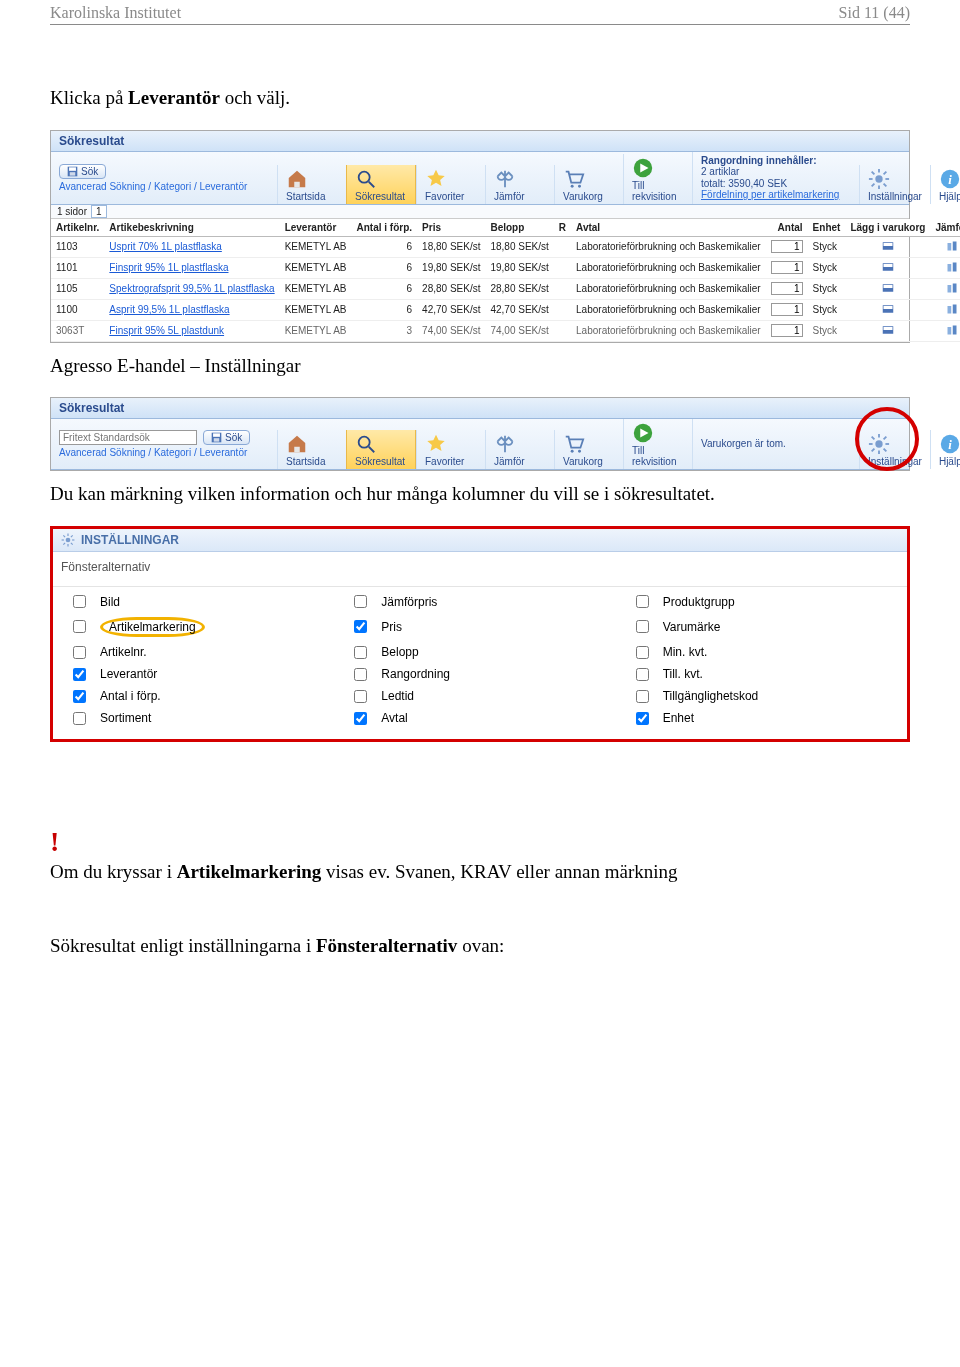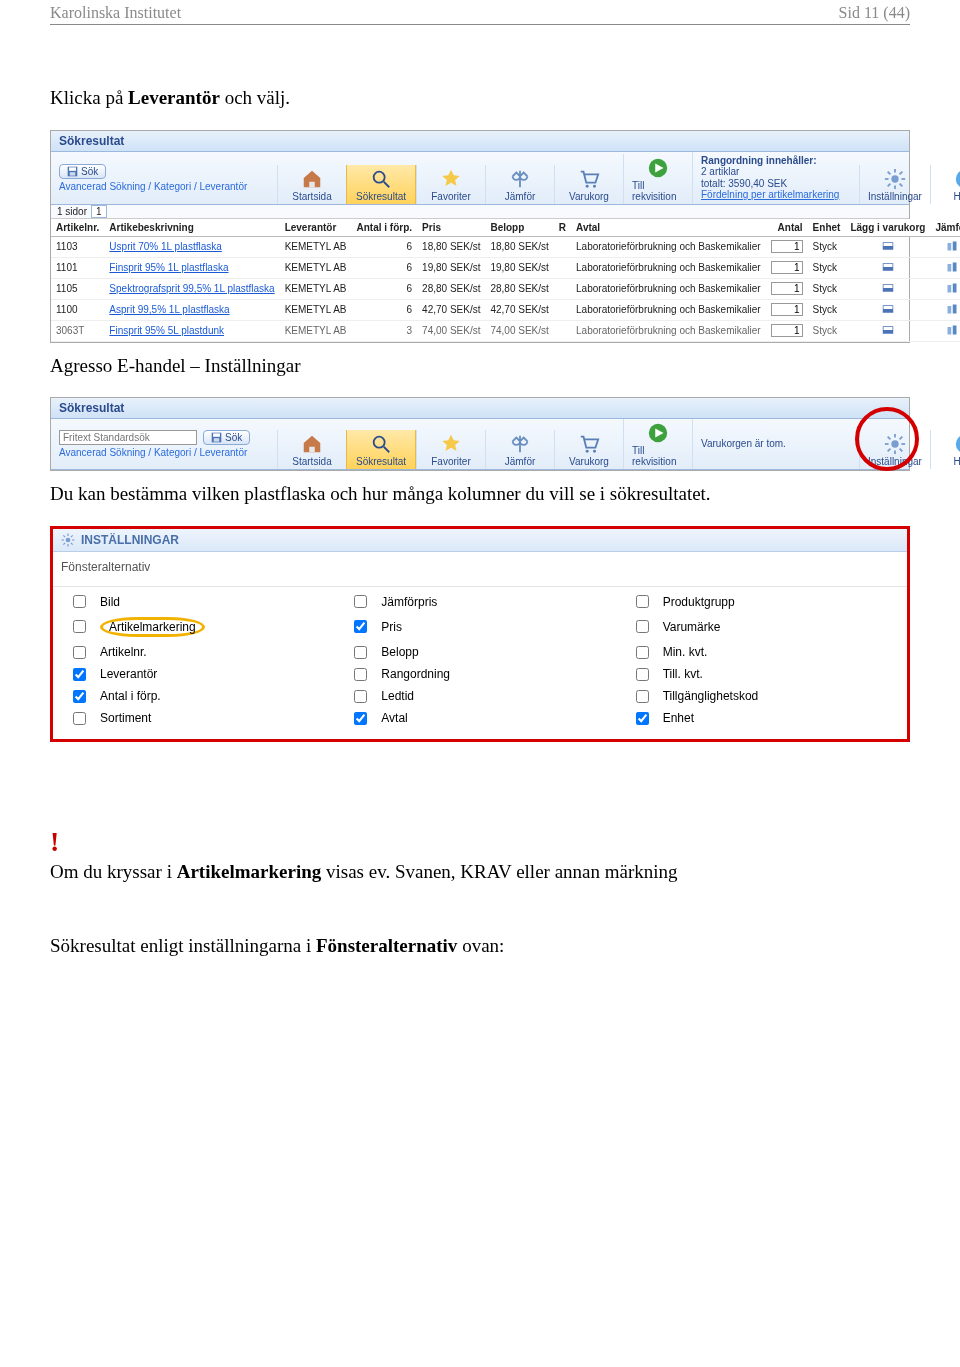--- a/index.html
+++ b/index.html
@@ -13,21 +13,21 @@
   .shot{border:1px solid #aaa;margin:10px 0;background:#fff;font-family:Tahoma,Arial,sans-serif;color:#222;}
   
   .bluebar{background:linear-gradient(#e8f1fb,#cfe2f7);border-bottom:1px solid #9cb9dd;padding:3px 8px;font-size:12px;font-weight:bold;color:#2a4b8d;}
   
   .toolrow{display:flex;align-items:stretch;background:linear-gradient(#f5f9fe,#e2edf9);border-bottom:1px solid #9cb9dd;font-size:10px;color:#2a4b8d;}
   .tool-left{display:flex;flex-direction:column;justify-content:center;padding:4px 8px;min-width:210px;}
   .sok-btn{display:inline-flex;align-items:center;gap:3px;background:linear-gradient(#fff,#d9e6f6);border:1px solid #8aa9d6;border-radius:4px;padding:1px 7px;font-size:10px;color:#2a4b8d;cursor:pointer;}
   .breadcrumbs{font-size:10px;color:#2a6bdc;margin-top:2px;white-space:nowrap;}
   .fritext{width:130px;font-size:10px;border:1px solid #999;padding:1px 3px;margin-right:6px;}
   .toolitems{display:flex;align-items:flex-end;}
-  .tool{display:flex;flex-direction:column;align-items:center;justify-content:flex-end;padding:3px 8px 2px 8px;border-left:1px solid #cfe0f3;min-width:52px;cursor:pointer;}
+  .tool{display:flex;flex-direction:column;align-items:flex-start;justify-content:flex-end;padding:3px 8px 2px 8px;border-left:1px solid #cfe0f3;min-width:52px;cursor:pointer;}
   .tool svg{width:22px;height:22px;}
   .tool-label{font-size:10px;margin-top:1px;}
   .tool.hl{background:linear-gradient(#ffe9a8,#ffd25a);border-left:1px solid #e9b94a;border-right:1px solid #e9b94a;}
   .cartinfo{font-size:10px;line-height:1.15;padding:3px 8px;border-left:1px solid #cfe0f3;display:flex;flex-direction:column;justify-content:center;min-width:150px;}
   .cartinfo .b{font-weight:bold;}
   .cartinfo .u{text-decoration:underline;color:#2a6bdc;cursor:pointer;}
   .red-circle{position:absolute;border:4px solid #d40000;border-radius:50%;width:56px;height:56px;pointer-events:none;}
   
   .pager{font-size:10px;padding:0 6px;border-bottom:1px solid #ccc;background:#f8fafd;display:flex;align-items:center;gap:4px;}
   .pgbox{display:inline-block;border:1px solid #9cb9dd;background:#fff;padding:0 4px;font-size:10px;}
@@ -373,21 +373,21 @@
               <circle cx="12" cy="12" r="10" fill="#5aa9e6"></circle>
               <text x="12" y="17" text-anchor="middle" font-size="14" font-family="Georgia" fill="#fff" font-weight="bold" font-style="italic">i</text>
             </svg>
             <span class="tool-label">Hjälp</span>
           </div>
         <div class="red-circle" style="left:-4px;top:-12px;"></div>
       </div>
     </div>
   </div>
 
-  <p class="para">Du kan bestämma vilken plastflaska och hur många kolumner du vill se i sökresultatet.</p>
+  <p class="para">Du kan märkning vilken information och hur många kolumner du vill se i sökresultatet.</p>
 
 
   <div class="settings">
     <div class="sett-head">
       <svg class="gear" viewBox="0 0 24 24">
           <circle cx="12" cy="12" r="4" fill="#7a9dcf"></circle>
           <g stroke="#7a9dcf" stroke-width="2">
             <line x1="12" y1="1" x2="12" y2="5"></line>
             <line x1="12" y1="19" x2="12" y2="23"></line>
             <line x1="1" y1="12" x2="5" y2="12"></line>

